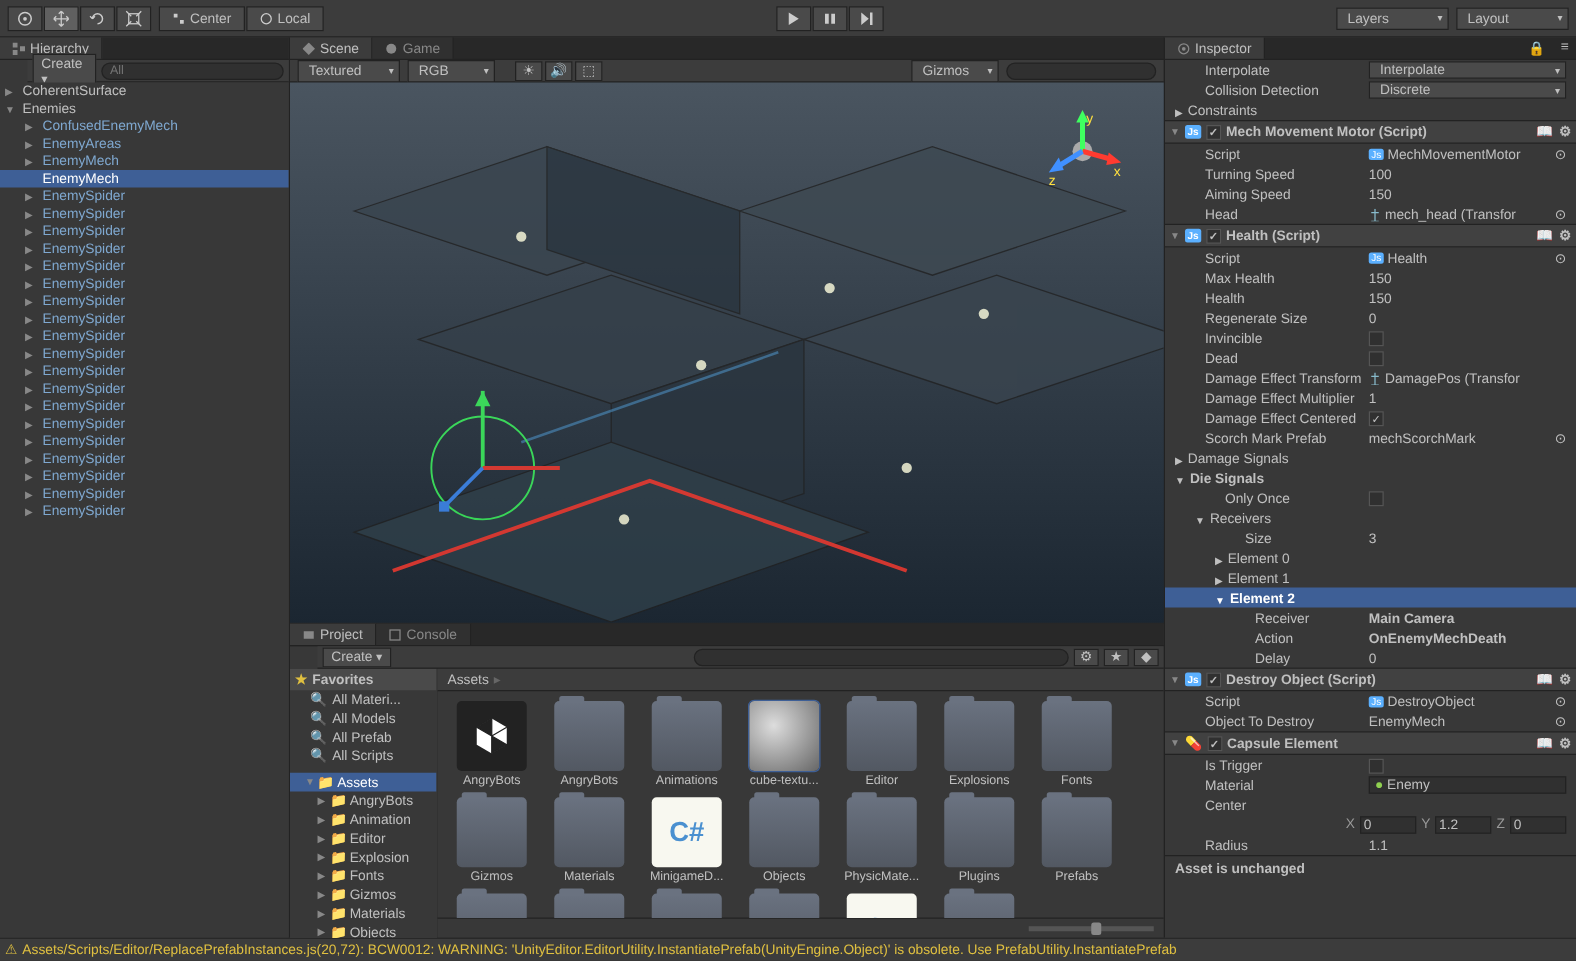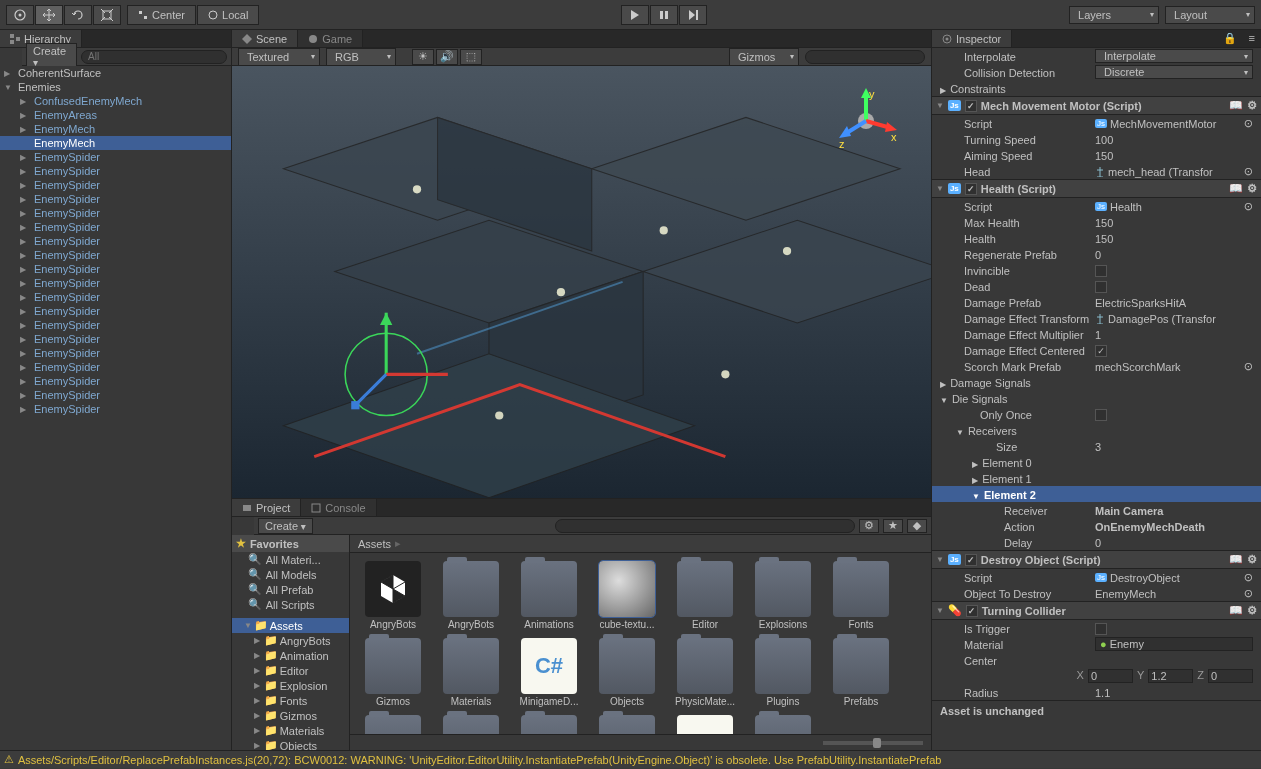--- a/index.html
+++ b/index.html
@@ -640,34 +640,30 @@
         </div>
       <div class="insp-row">
           <div class="insp-label indent1">Max Health</div>
           <div class="insp-value">150</div>
         </div>
       <div class="insp-row">
           <div class="insp-label indent1">Health</div>
           <div class="insp-value">150</div>
         </div>
       <div class="insp-row">
-          <div class="insp-label indent1">Regenerate Prefab</div>
+          <div class="insp-label indent1">Regenerate Size</div>
           <div class="insp-value">0</div>
         </div>
       <div class="insp-row">
           <div class="insp-label indent1">Invincible</div>
           <span class="checkbox"></span>
         </div>
       <div class="insp-row">
           <div class="insp-label indent1">Dead</div>
           <span class="checkbox"></span>
-        </div>
-      <div class="insp-row">
-          <div class="insp-label indent1">Damage Prefab</div>
-          <div class="insp-value">ElectricSparksHitA</div>
         </div>
       <div class="insp-row">
           <div class="insp-label indent1">Damage Effect Transform</div>
           <div class="insp-value obj-ref">
             <svg width="10" height="10">
               <path d="M5 0 L5 10 M2 3 L8 3 M2 10 L8 10" stroke="#8bc"></path>
             </svg>
             <span>DamagePos (Transfor</span>
           </div>
         </div>
@@ -683,21 +679,21 @@
           <div class="insp-label indent1">Scorch Mark Prefab</div>
           <div class="insp-value">mechScorchMark</div>
           <span>⊙</span>
         </div>
       <div class="insp-row">
           <span class="toggle" style="font-size:8px;margin-right:4px">▶</span>
           <div class="insp-label">Damage Signals</div>
         </div>
       <div class="insp-row">
           <span class="toggle" style="font-size:8px;margin-right:4px">▼</span>
-          <div class="insp-label" style="font-weight:normal">Die Signals</div>
+          <div class="insp-label" style="font-weight:bold">Die Signals</div>
         </div>
       <div class="insp-row">
           <div class="insp-label indent2">Only Once</div>
           <span class="checkbox"></span>
         </div>
       <div class="insp-row">
           <span class="toggle" style="font-size:8px;margin-left:16px;margin-right:4px">▼</span>
           <div class="insp-label" style="font-weight:normal">Receivers</div>
         </div>
       <div class="insp-row">
@@ -748,21 +744,21 @@
       <div class="insp-row">
           <div class="insp-label indent1">Object To Destroy</div>
           <div class="insp-value">EnemyMech</div>
           <span>⊙</span>
         </div>
 
       <div class="component-header">
         <span class="toggle">▼</span>
         <span style="color:#8fd050">💊</span>
         <span class="checkbox checked"></span>
-        <span style="flex:1">Turning Collider</span>
+        <span style="flex:1">Capsule Element</span>
         <span>📖</span>
         <span>⚙</span>
       </div>
       <div class="insp-row">
           <div class="insp-label indent1">Is Trigger</div>
           <span class="checkbox"></span>
         </div>
       <div class="insp-row">
           <div class="insp-label indent1">Material</div>
           <div class="insp-field obj-ref">

